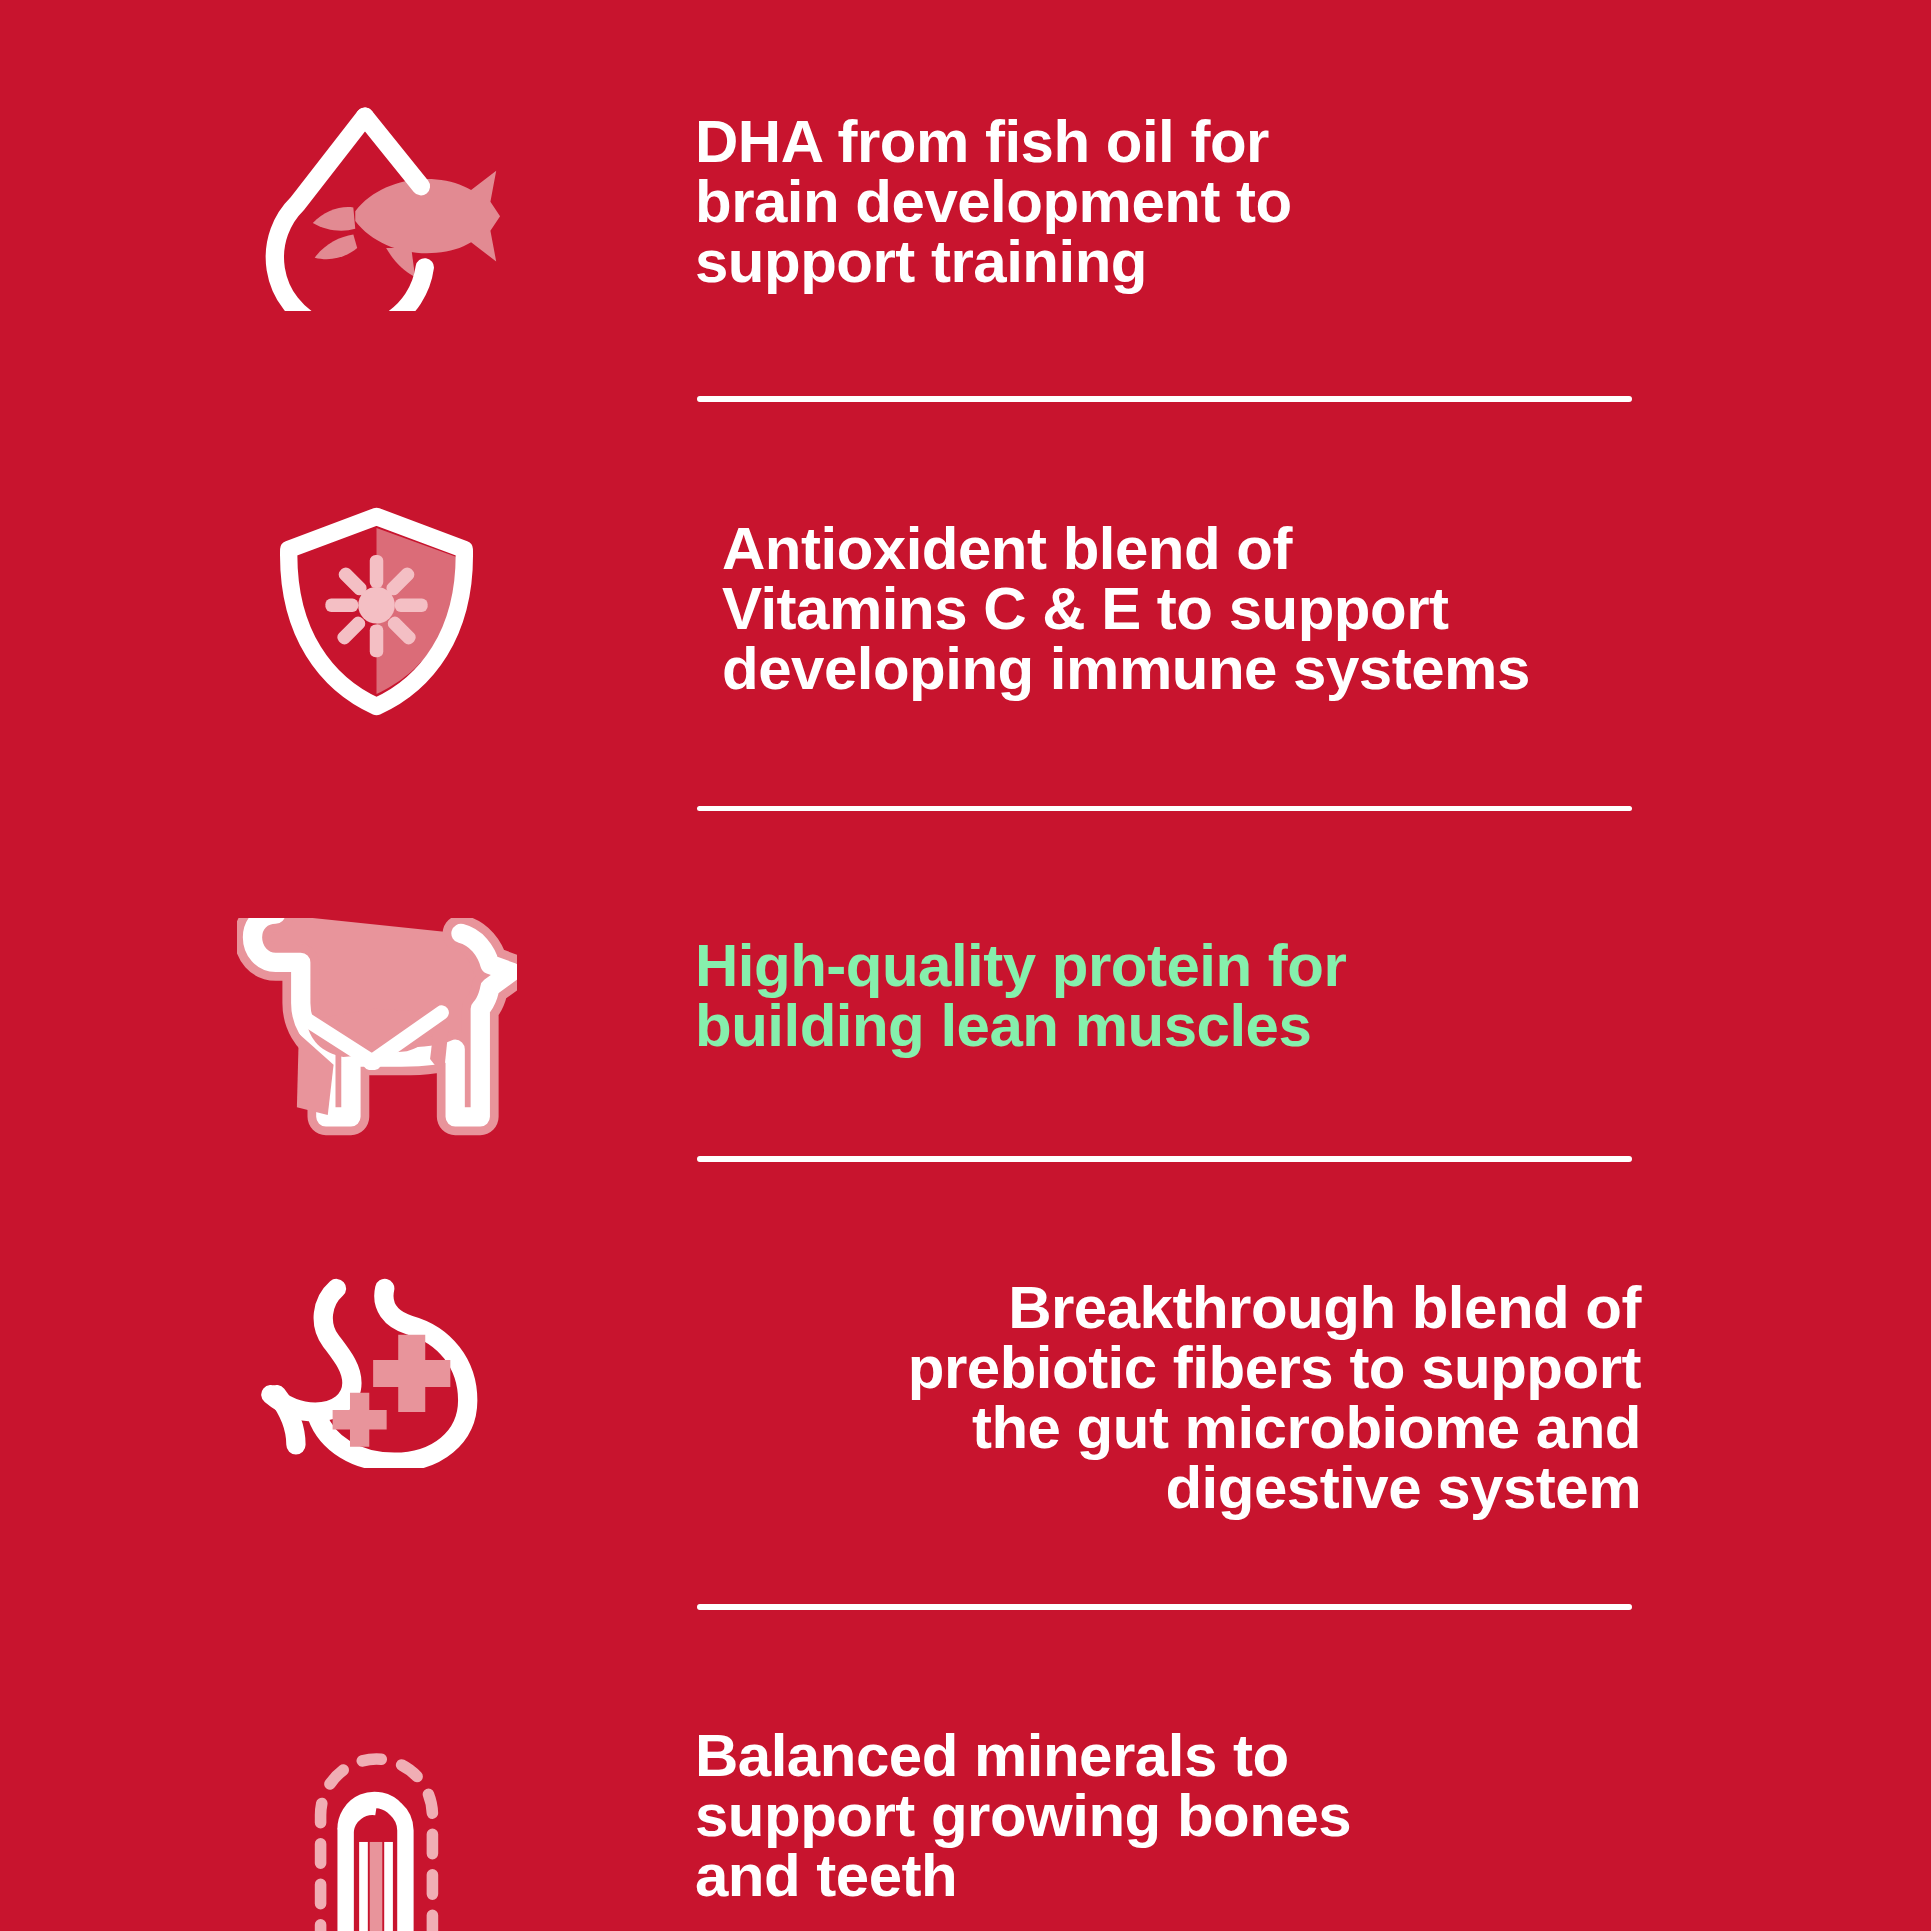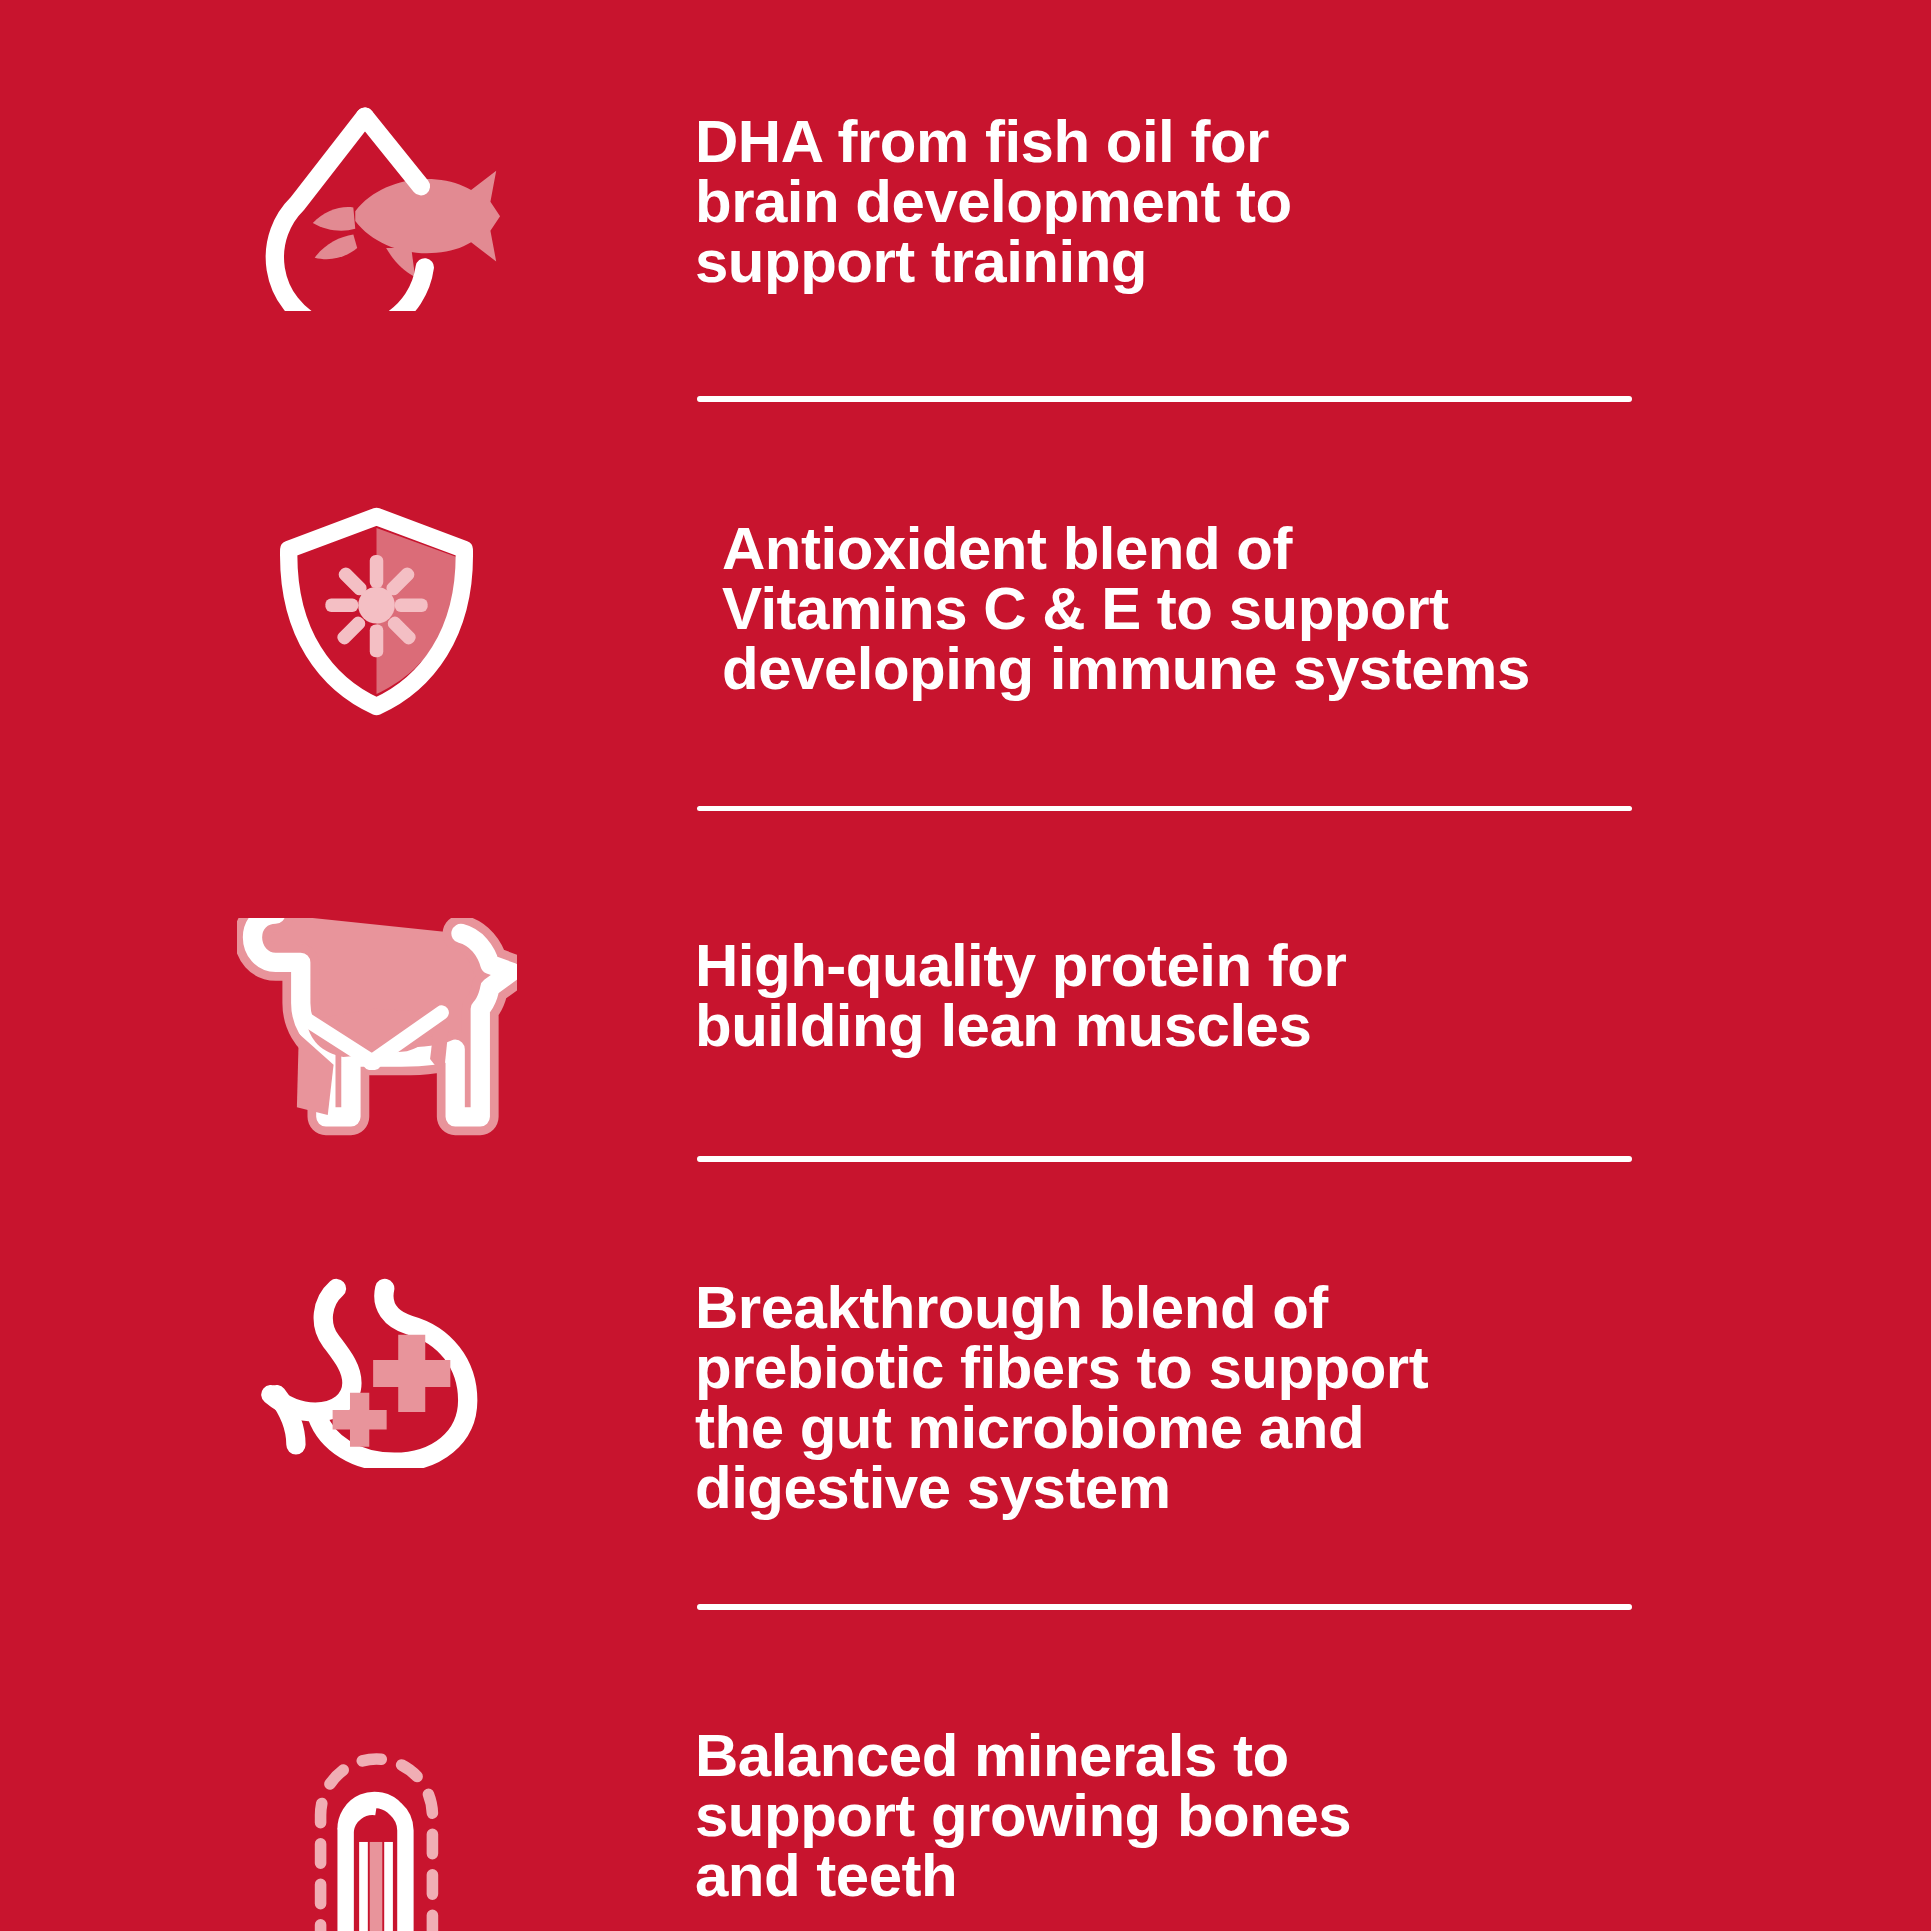--- a/index.html
+++ b/index.html
@@ -198,21 +198,21 @@
 
             <path d="M72 106 l70 -12 68 4 c0 18 -12 34 -34 40 l-66 6 c-22 -4 -36 -18 -38 -38z" fill="#E8949B"></path>
             <path d="M64 120 l36 32 -6 52 -32 -8z" fill="#E8949B"></path>
             <path d="M206 96 l14 10 -6 58 -14 -18z" fill="#E8949B"></path>
 
             <path d="M70 104 l72 46 M138 150 l74 -52" stroke="#ffffff" stroke-width="15" stroke-linecap="round"></path>
           </g>
         </svg>
       </div>
       <div class="text-cell r3-text">
-        <p class="benefit-text" style="color: #ffffff;">High-quality protein for
+        <p class="benefit-text" style="color: #86efac;">High-quality protein for
 building lean muscles</p>
       </div>
     </div>
 
     <div class="gap-a"></div>
     <div class="divider-wrap">
       <div class="divider-spacer"></div>
       <div class="divider" style="background: rgb(255, 255, 255);"></div>
     </div>
     <div class="gap-b"></div>
@@ -227,21 +227,21 @@
                    -40 0 -70 -20 -80 -48" stroke="#ffffff" stroke-width="20" stroke-linecap="round" fill="none"></path>
           <path d="M16 124 c14 18 20 34 20 52" stroke="#ffffff" stroke-width="20" stroke-linecap="round" fill="none"></path>
 
           <g fill="#E8949B">
             <path d="M142 62 h28 v26 h26 v28 h-26 v26 h-28 v-26 h-26 v-28 h26 z"></path>
             <path d="M92 122 h20 v18 h18 v20 h-18 v18 h-20 v-18 h-18 v-20 h18 z"></path>
           </g>
         </svg>
       </div>
       <div class="text-cell r4-text">
-        <p class="benefit-text" style="color: rgb(255, 255, 255);">Breakthrough blend of
+        <p class="benefit-text" style="color: rgb(255, 255, 255); text-align: right;">Breakthrough blend of
 prebiotic fibers to support
 the gut microbiome and
 digestive system</p>
       </div>
     </div>
 
     <div class="gap-a"></div>
     <div class="divider-wrap">
       <div class="divider-spacer"></div>
       <div class="divider" style="background: rgb(255, 255, 255);"></div>

